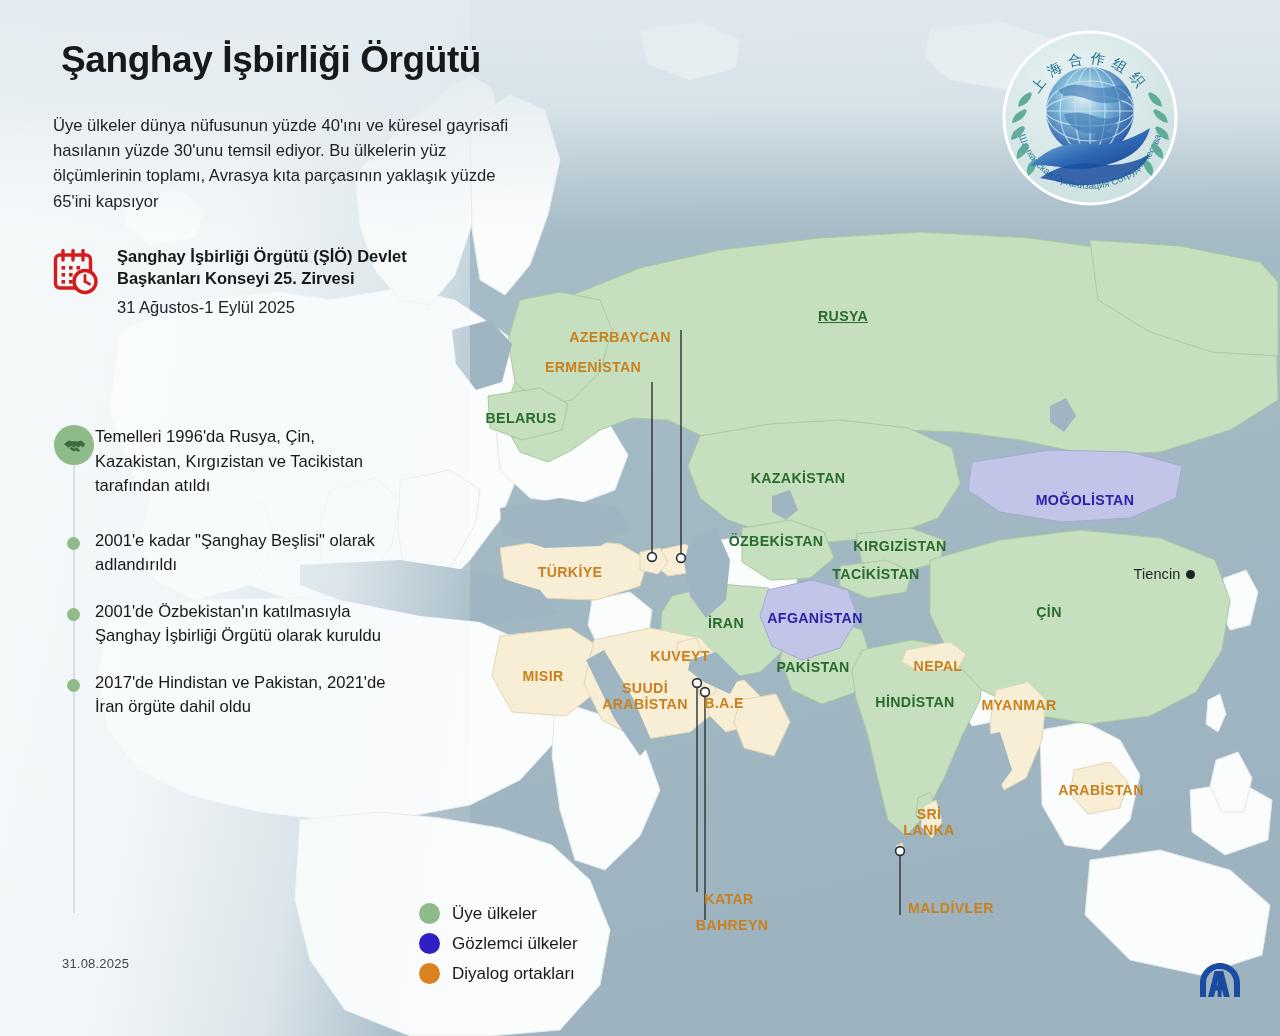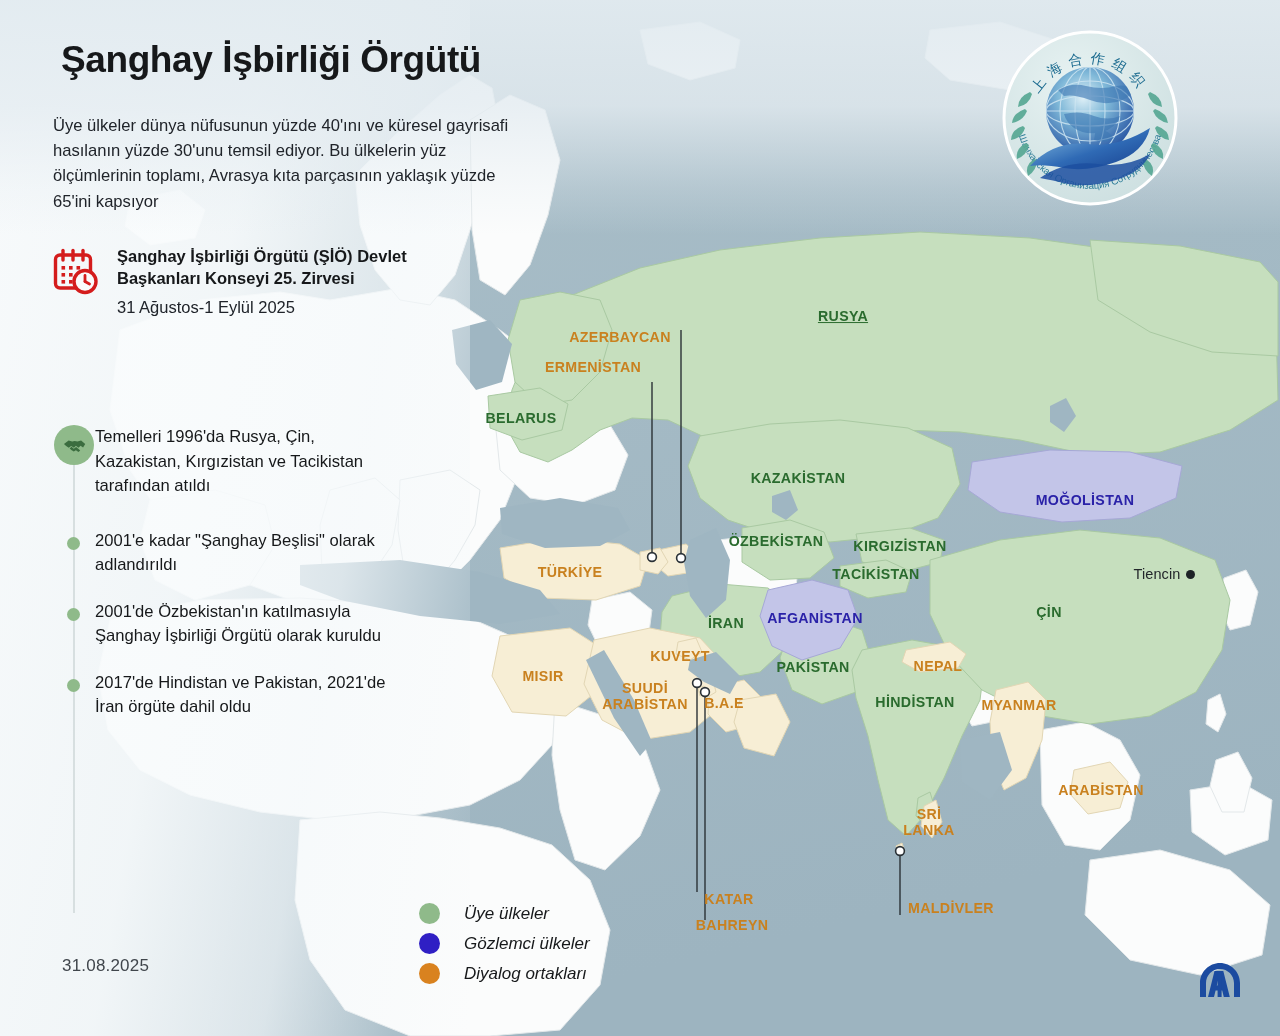--- a/index.html
+++ b/index.html
@@ -63,26 +63,26 @@
   .tl-badge {
     width:40px; height:40px; border-radius:50%; background:#8fba8a;
     display:flex; align-items:center; justify-content:center; margin-left:1px; margin-top:0;
   }
   .tl-text { font-size:16.6px; color:#16181a; line-height:1.48; }
 
   
   #legend { position:absolute; left:419px; top:903px; }
   .lg-row { display:flex; align-items:center; margin-bottom:9px; }
   .lg-dot { width:21px; height:21px; border-radius:50%; flex:0 0 21px; }
-  .lg-label { margin-left:24px; font-size:17px; color:#16181a;font-style:italic; }
+  .lg-label { margin-left:12px; font-size:17px; color:#16181a; }
 
   
   #footer-date {
     position:absolute; left:62px; top:956px;
-    font-size:17px; color:#40464c; letter-spacing:0.2px;
+    font-size:13px; color:#40464c; letter-spacing:0.2px;
   }
   #aa-logo { position:absolute; left:1196px; top:961px; width:48px; height:38px; }
 
   
   #sco-emblem { position:absolute; left:1000px; top:28px; width:180px; height:180px; }
 
   
   .mlabel {
     position:absolute; font-size:14.2px; font-weight:bold;
     letter-spacing:0.35px; white-space:nowrap;

